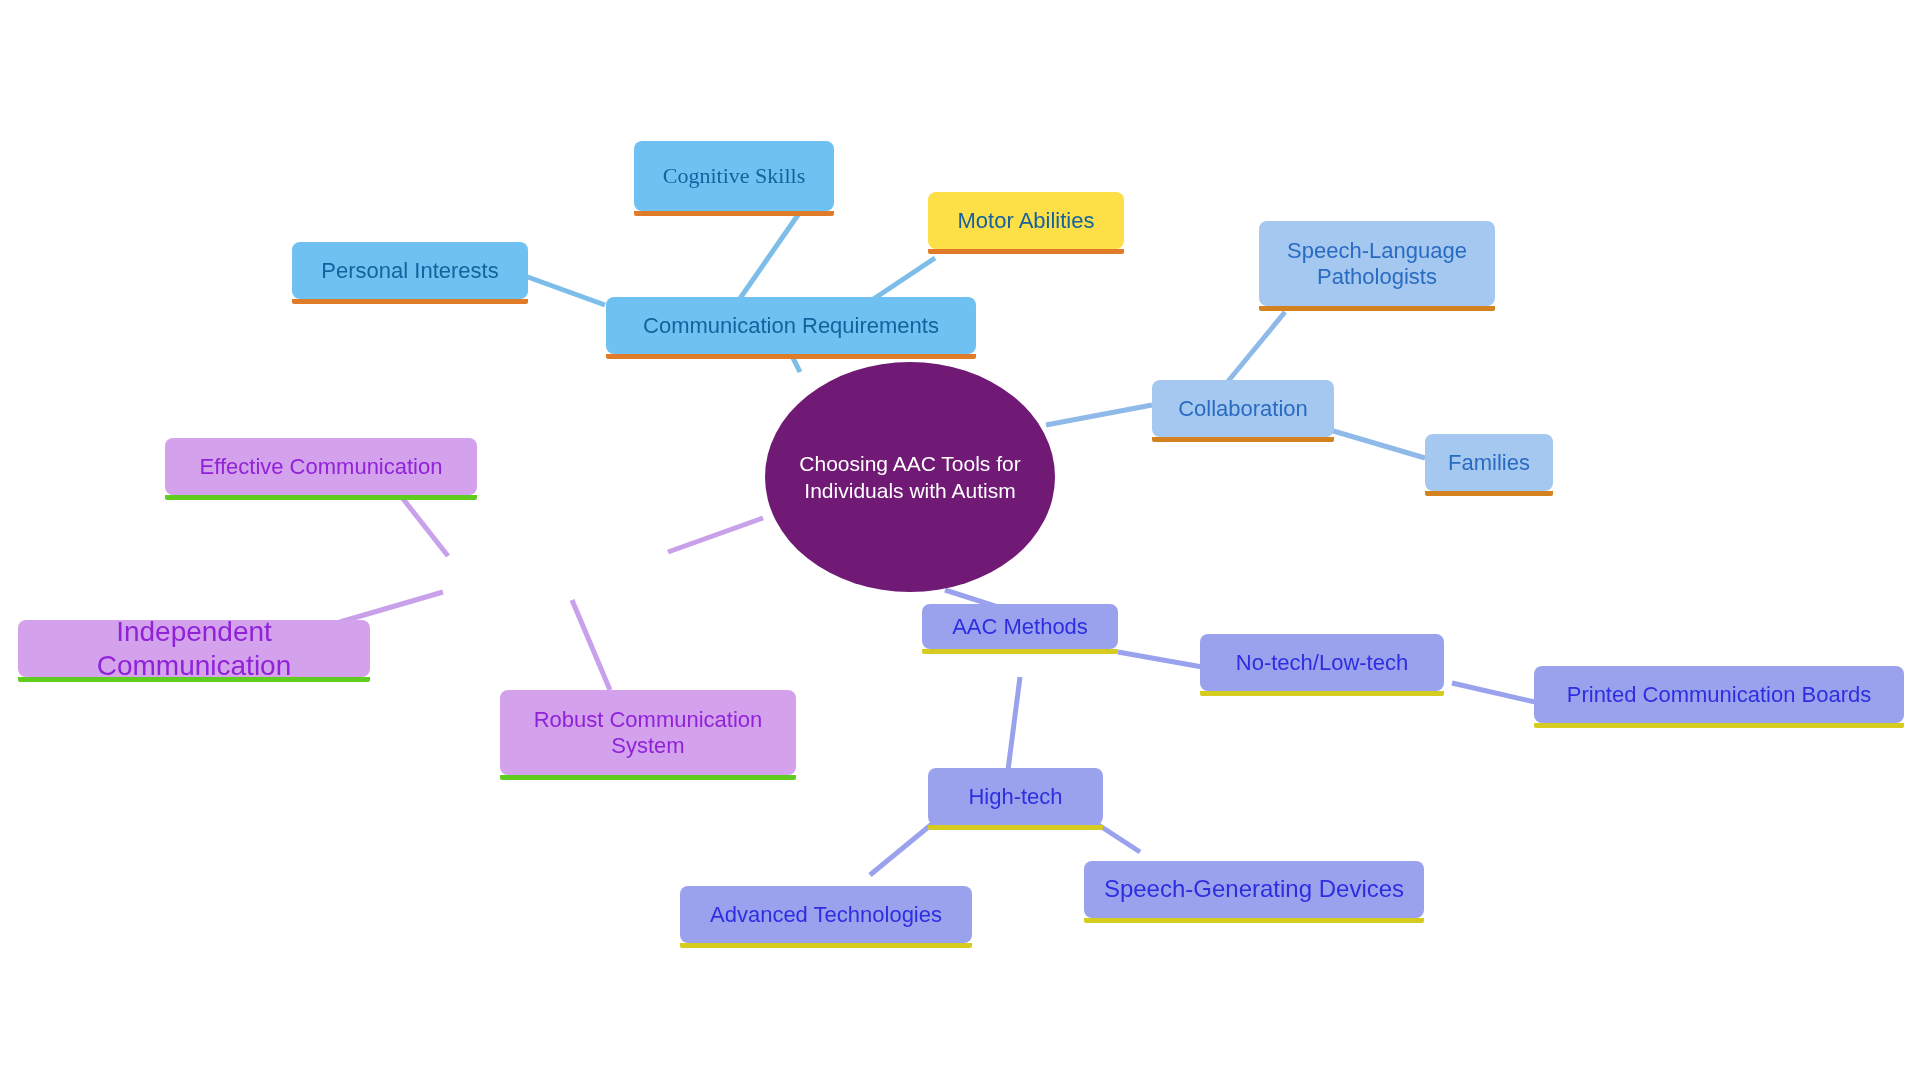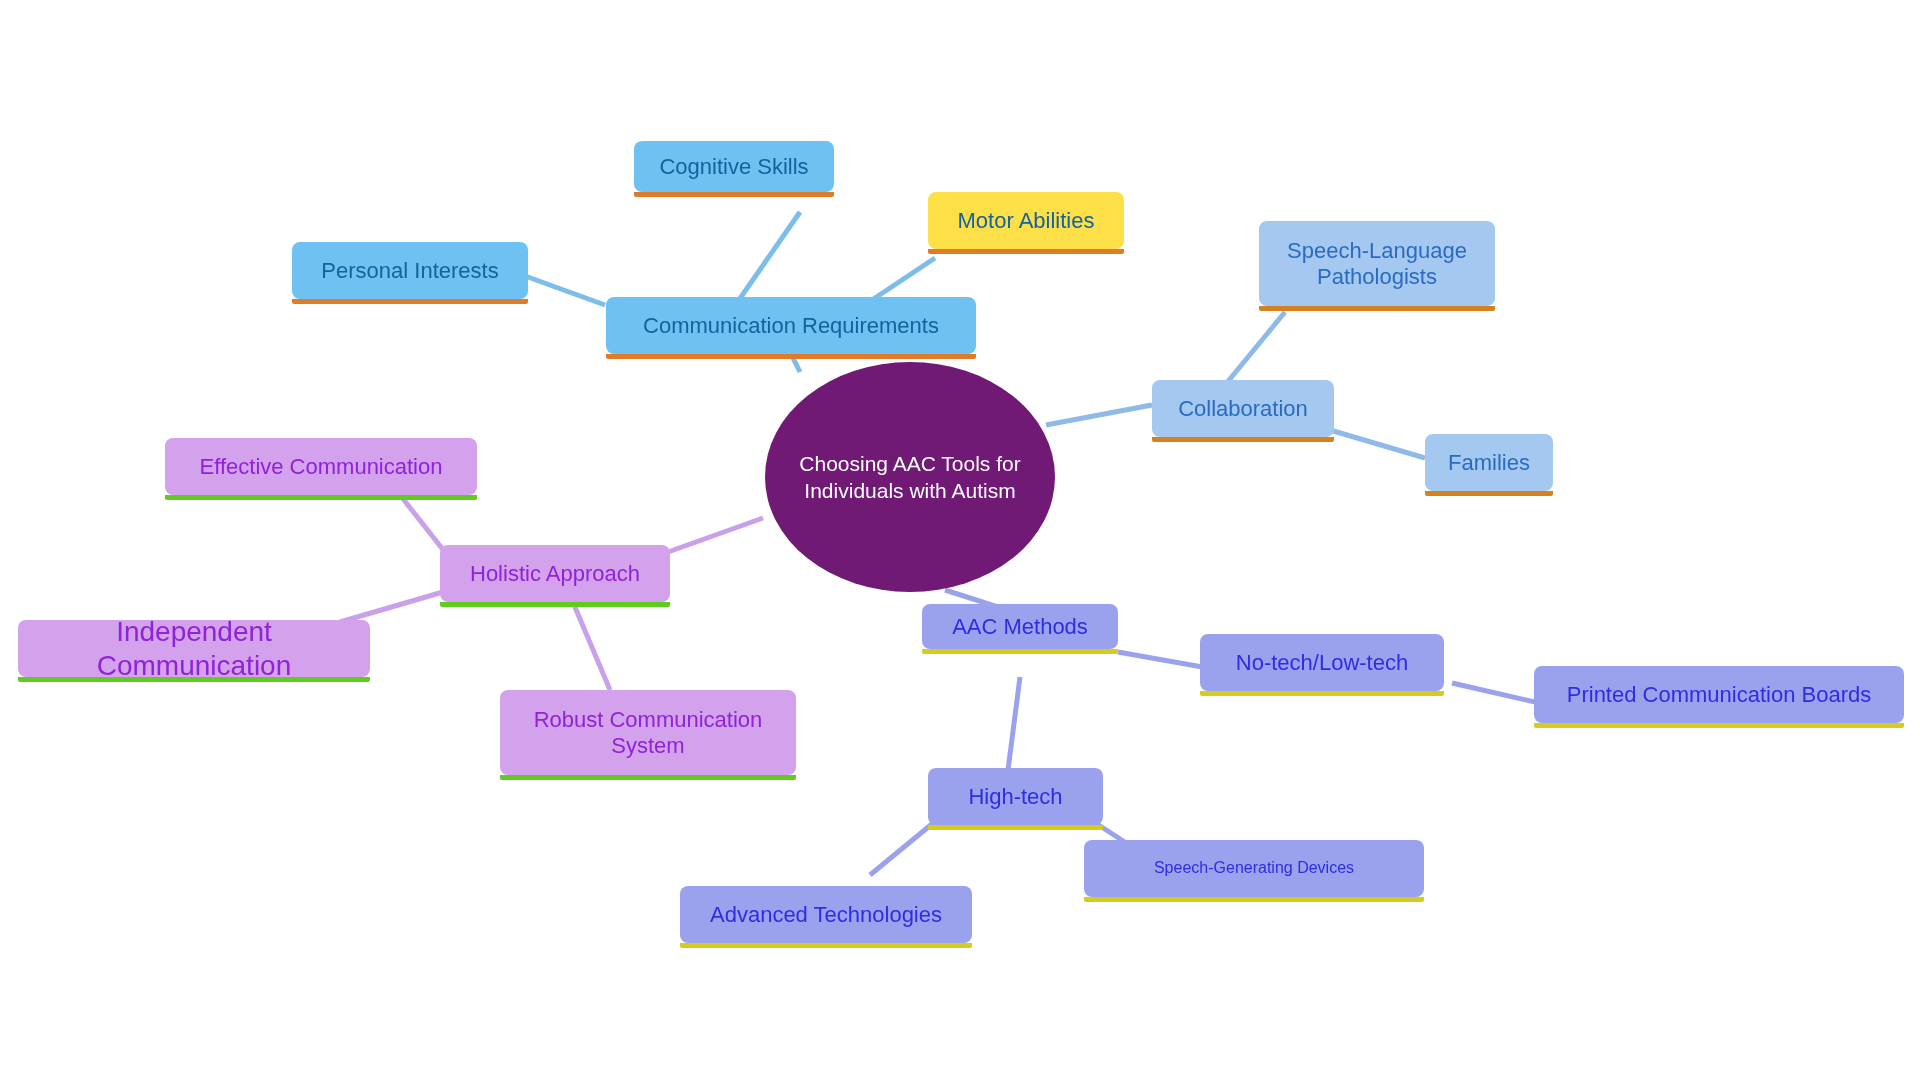--- a/index.html
+++ b/index.html
@@ -94,21 +94,21 @@
   <div class="center-node" style="left:765px; top:362px; width:290px; height:230px; background:#701a75; color:#ffffff; font-size:21px;">
     <span>Choosing AAC Tools for
 Individuals with Autism</span>
   </div>
 
   <div class="node" style="left:606px; top:297px; width:370px; height:57px; background:#6ec1f0; color:#15629e; font-size:22px;">
     <span>Communication Requirements</span>
     <span class="node-underline" style="background:#e07b2a;"></span>
   </div>
 
-  <div class="node" style="left:634px; top:141px; width:200px; height:51px; background:#6ec1f0; color:#15629e; font-size:22px;">
+  <div class="node" style="left:634px; top:141px; width:200px; height:70px; background:#6ec1f0; color:#15629e; font-size:22px;font-family:Liberation Serif, serif;">
     <span>Cognitive Skills</span>
     <span class="node-underline" style="background:#e07b2a;"></span>
   </div>
 
   <div class="node" style="left:292px; top:219px; width:236px; height:57px; background:#6ec1f0; color:#15629e; font-size:22px;margin-top:23px;">
     <span>Personal Interests</span>
     <span class="node-underline" style="background:#e07b2a;"></span>
   </div>
 
   <div class="node" style="left:928px; top:192px; width:196px; height:57px; background:#fde047; color:#15629e; font-size:22px;">
@@ -125,24 +125,20 @@
     <span>Speech-Language
 Pathologists</span>
     <span class="node-underline" style="background:#d4821f;"></span>
   </div>
 
   <div class="node" style="left:1425px; top:434px; width:128px; height:57px; background:#a5c8f0; color:#2a6bc2; font-size:22px;">
     <span>Families</span>
     <span class="node-underline" style="background:#d4821f;"></span>
   </div>
 
-  <div class="node" style="left:440px; top:545px; width:230px; height:57px; background:#d4a2ec; color:#9022d8; font-size:22px;">
-    <span>Holistic Approach</span>
-    <span class="node-underline" style="background:#5fcc1f;"></span>
-  </div>
 
   <div class="node" style="left:165px; top:438px; width:312px; height:57px; background:#d4a2ec; color:#9022d8; font-size:22px;">
     <span>Effective Communication</span>
     <span class="node-underline" style="background:#5fcc1f;"></span>
   </div>
 
   <div class="node" style="left:18px; top:620px; width:352px; height:57px; background:#d4a2ec; color:#9022d8; font-size:28px;">
     <span>Independent Communication</span>
     <span class="node-underline" style="background:#5fcc1f;"></span>
   </div>
@@ -171,18 +167,18 @@
   <div class="node" style="left:928px; top:768px; width:175px; height:57px; background:#9aa2ed; color:#2e2ee0; font-size:22px;">
     <span>High-tech</span>
     <span class="node-underline" style="background:#d6cc1f;"></span>
   </div>
 
   <div class="node" style="left:680px; top:886px; width:292px; height:57px; background:#9aa2ed; color:#2e2ee0; font-size:22px;">
     <span>Advanced Technologies</span>
     <span class="node-underline" style="background:#d6cc1f;"></span>
   </div>
 
-  <div class="node" style="left:1084px; top:840px; width:340px; height:57px; background:#9aa2ed; color:#2e2ee0; font-size:16px;">
+  <div class="node" style="left:1084px; top:861px; width:340px; height:57px; background:#9aa2ed; color:#2e2ee0; font-size:24px;">
     <span>Speech-Generating Devices</span>
     <span class="node-underline" style="background:#d6cc1f;"></span>
   </div>
 
 </div>
 
 </body></html>

